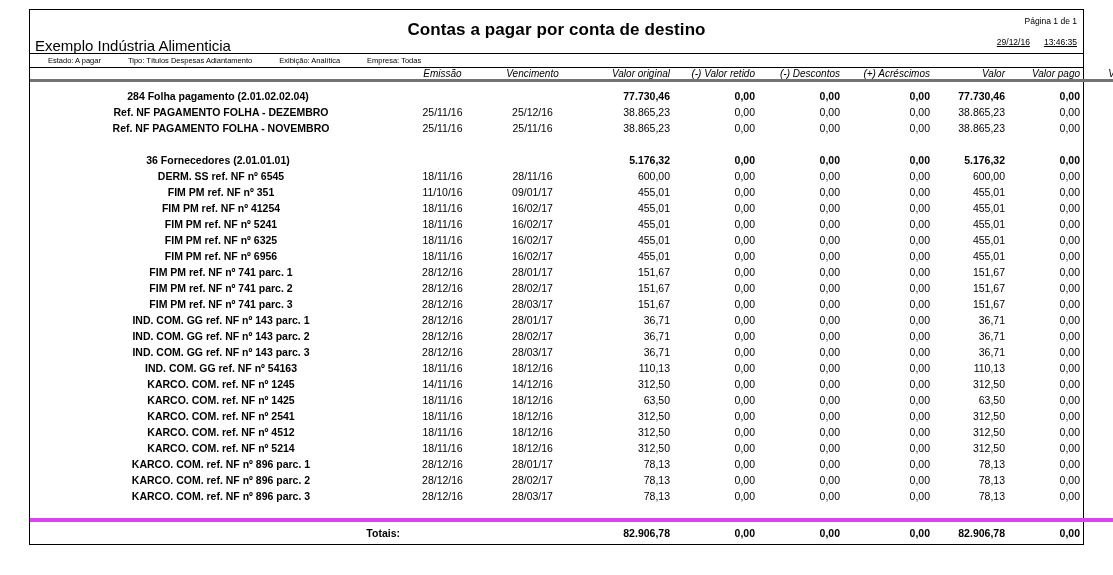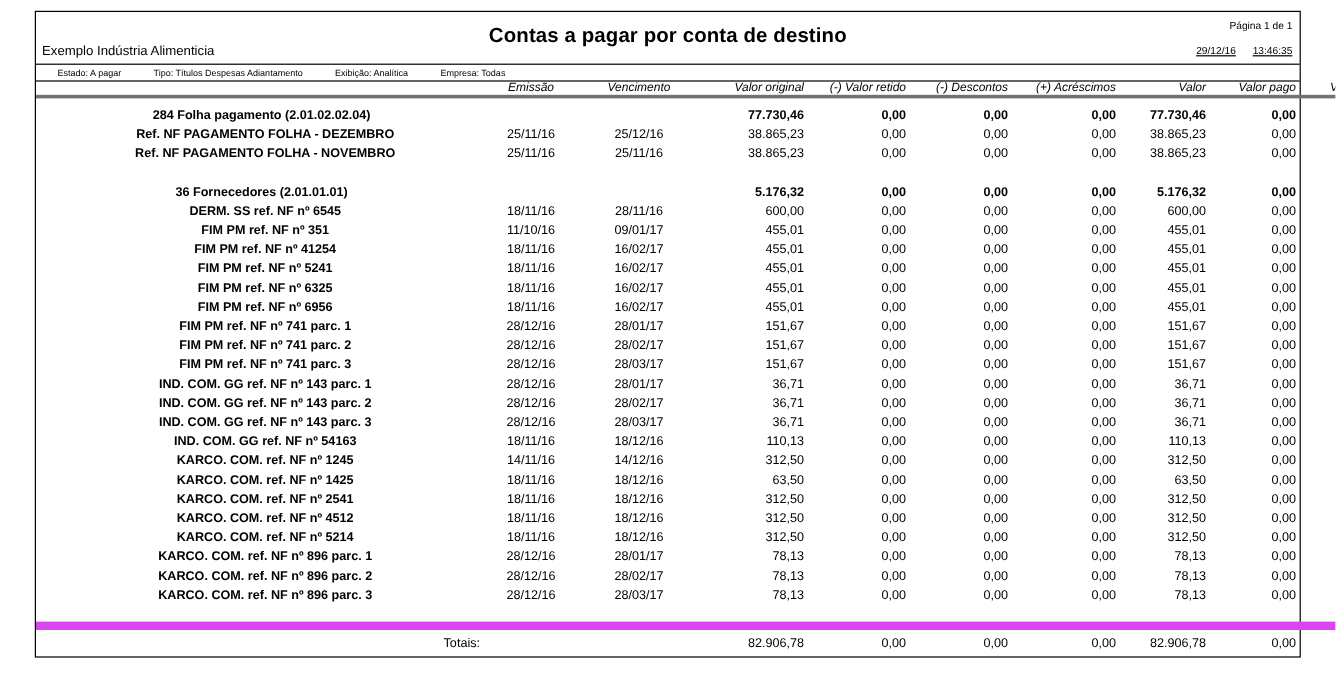--- a/index.html
+++ b/index.html
@@ -40,21 +40,21 @@
     top: 10px;
     text-align: center;
     font-size: 17px;
     font-weight: bold;
     letter-spacing: 0.1px;
   }
   .company {
     position: absolute;
     left: 5px;
     top: 27px;
-    font-size: 11px;
+    font-size: 15px;
   }
   .pageno {
     position: absolute;
     right: 6px;
     top: 6px;
     font-size: 8.5px;
   }
   .datetime {
     position: absolute;
     right: 6px;
@@ -106,22 +106,22 @@
   col.c-vapag { width: 88px; }
   th.left, td.left { text-align: center; padding-left: 6px; }
   th.ctr, td.ctr { text-align: center; }
   th.rt, td.rt { text-align: right; padding-right: 8px; }
   tbody td { height: 16px; line-height: 16px; }
   tr.group td { font-weight: bold; padding-top: 6px; }
   tr.group td.left { padding-left: 6px; }
   tr.spacer td { height: 10px; line-height: 10px; }
   tr.item td.left { padding-left: 12px; font-weight: bold; }
   .totals-row td {
-    font-weight: normal;
-    border-top: 7px solid #d946ef;
+    font-weight: bold;
+    border-top: 4px solid #d946ef;
     height: 22px;
     line-height: 22px;
     padding-top: 1px;
   }
   .totals-label {
     text-align: right;
     padding-right: 18px;
     font-weight: bold;
   }
   .totals-gap { height: 14px; }

